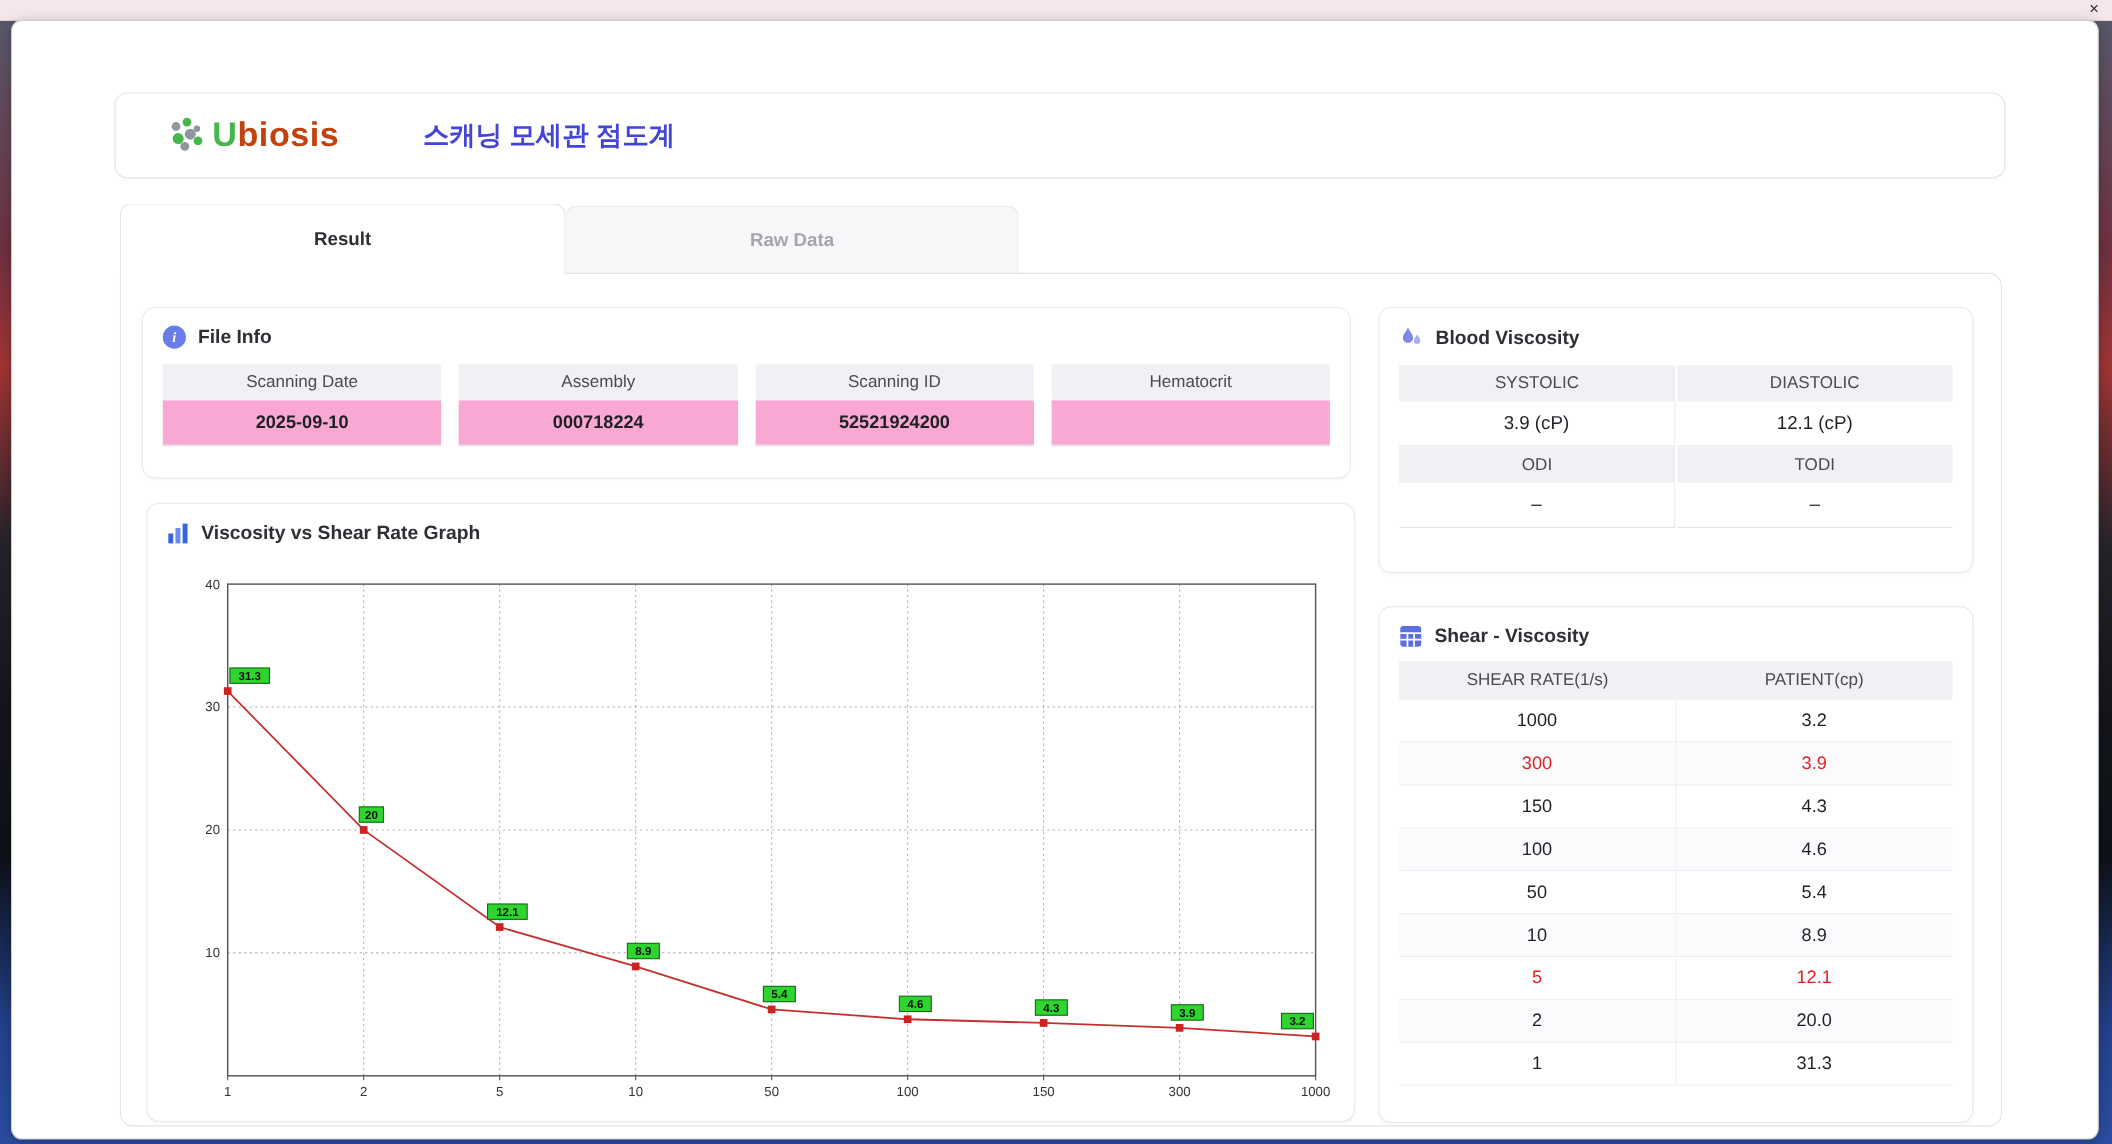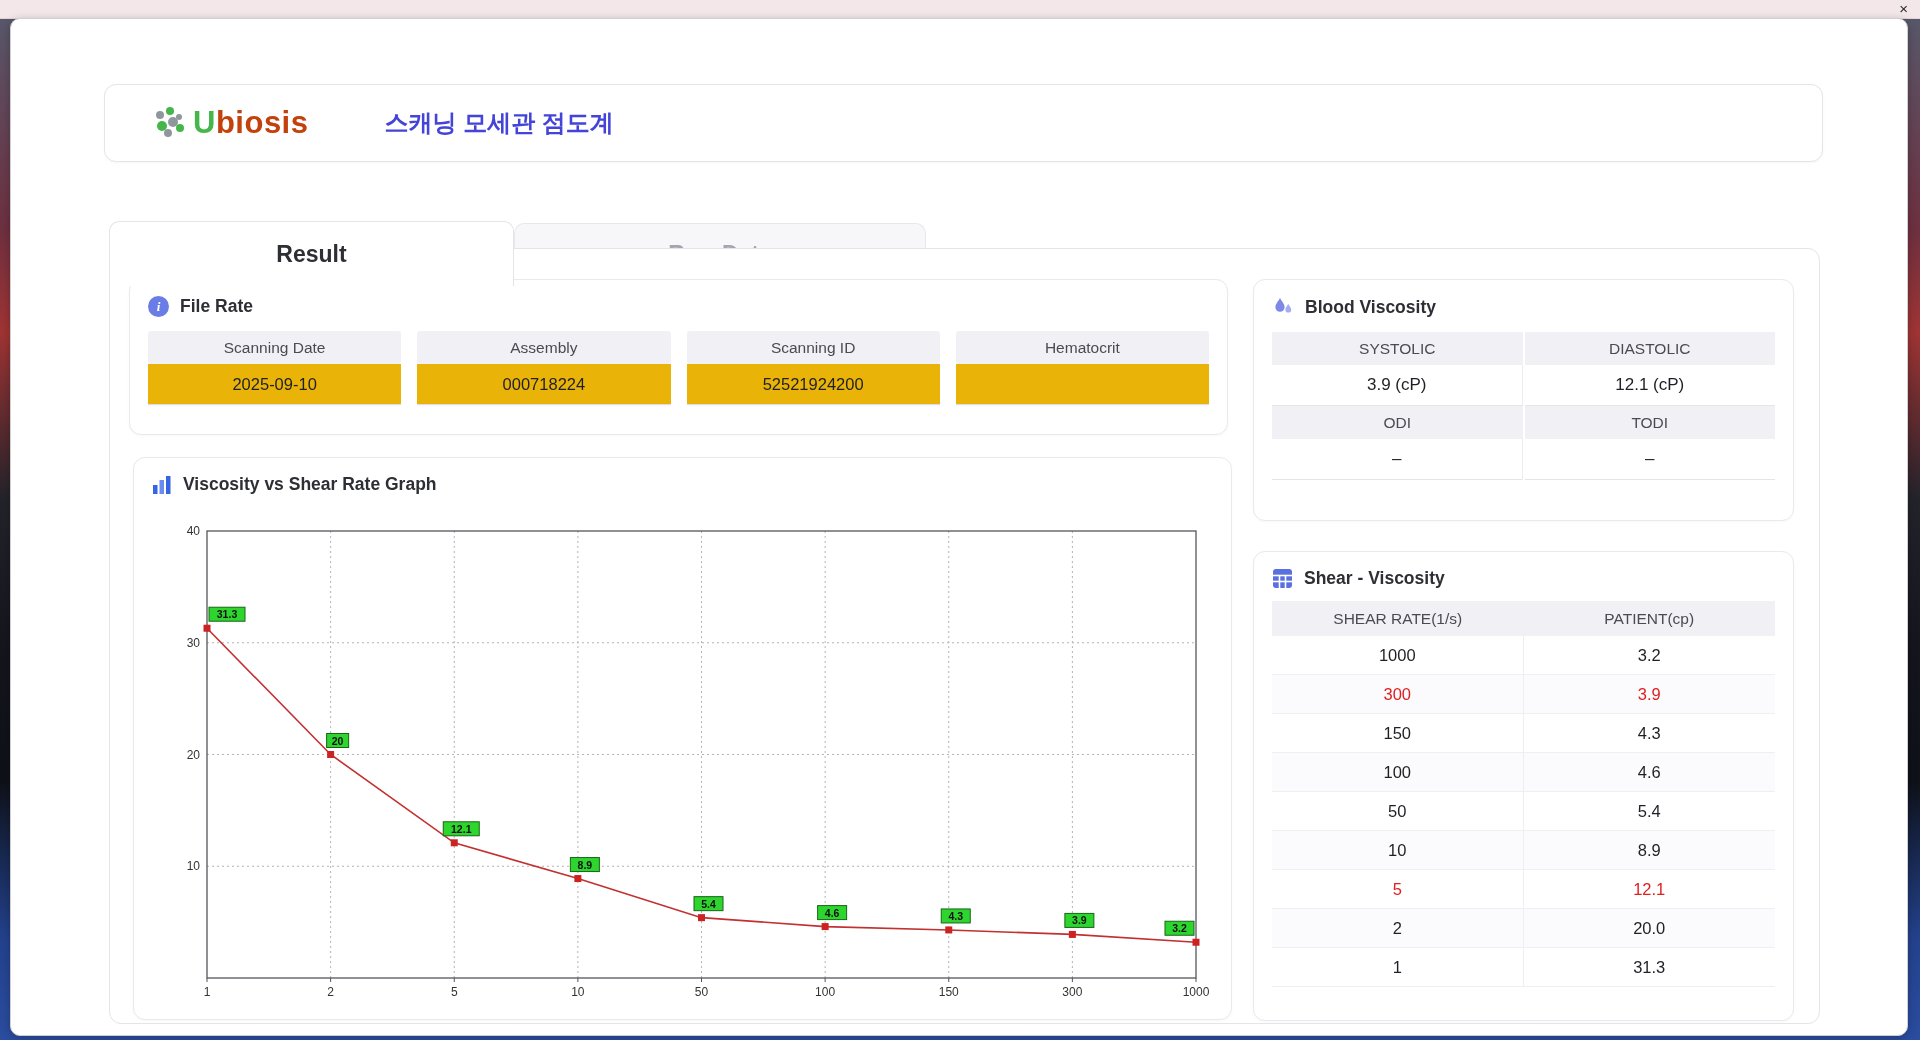--- a/index.html
+++ b/index.html
@@ -8,38 +8,38 @@
   .topbar{position:absolute;left:0;top:0;width:1920px;height:18px;background:#f3e7ea;border-bottom:1px solid #e2d4d8;}
   .close{position:absolute;right:12px;top:0;height:18px;line-height:17px;font-size:15px;color:#2b2b2b;cursor:pointer;}
   .window{position:absolute;left:10px;top:18px;width:1896px;height:1016px;background:#ffffff;border:1px solid #cfcfd4;border-radius:10px;box-shadow:0 2px 10px rgba(0,0,0,.25);}
   
   .header-card{position:absolute;left:93px;top:65px;width:1717px;height:76px;border:1px solid #e4e4e9;border-radius:12px;background:#fff;display:flex;align-items:center;box-shadow:0 1px 3px rgba(0,0,0,.03);}
   .logo{display:flex;align-items:center;gap:6px;margin-left:46px;}
   .logo-u{font-size:31px;font-weight:bold;color:#45b649;letter-spacing:.5px;}
   .logo-rest{font-size:31px;font-weight:600;color:#c2410c;letter-spacing:.5px;}
   .app-title{margin-left:76px;font-size:24px;font-weight:bold;color:#4444d8;}
   
-  .tab{position:absolute;display:flex;align-items:center;justify-content:center;font-size:23px;font-weight:bold;border-radius:10px 10px 0 0;cursor:pointer;margin-top:36px;}
+  .tab{position:absolute;display:flex;align-items:center;justify-content:center;font-size:17px;font-weight:bold;border-radius:10px 10px 0 0;cursor:pointer;}
   .tab-active{left:98px;top:166px;width:403px;height:64px;background:#fff;border:1px solid #e4e4e9;border-bottom:none;color:#2e2f35;z-index:3;}
   .tab-inactive{left:503px;top:168px;width:410px;height:61px;background:#f7f7f9;border:1px solid #e8e8ec;border-bottom:none;color:#a4a5ae;z-index:1;}
   .content-card{position:absolute;left:98px;top:229px;width:1709px;height:774px;background:#fff;border:1px solid #e4e4e9;border-radius:0 12px 12px 12px;z-index:2;}
   
   .card{position:absolute;background:#fff;border:1px solid #e9e9ee;border-radius:12px;box-shadow:0 1px 3px rgba(0,0,0,.03);}
   .card-title{display:flex;align-items:center;gap:11px;font-size:17.5px;font-weight:bold;color:#2e2f35;padding:16px 18px 0 18px;}
   .file-info{left:19px;top:30px;width:1097px;height:154px;}
   .graph-card{left:23px;top:208px;width:1097px;height:561px;}
   .blood-card{left:1143px;top:30px;width:539px;height:240px;}
   .shear-card{left:1143px;top:302px;width:539px;height:468px;}
   
   .info-icon{display:inline-flex;align-items:center;justify-content:center;width:21px;height:21px;border-radius:50%;background:#6a7de6;color:#fff;font-size:13px;font-weight:bold;font-family:"Liberation Serif",serif;font-style:italic;}
   .bar-icon,.drop-icon,.table-icon{flex:0 0 auto;}
   
   .fi-grid{display:grid;grid-template-columns:repeat(4,1fr);gap:16px;margin:14px 18px 0 18px;}
   .fi-col .th{height:33px;line-height:33px;text-align:center;background:#f1f1f5;color:#4a4b52;font-size:15.5px;border-radius:3px;}
-  .fi-col .td{height:40px;line-height:40px;text-align:center;color:#1f2025;font-size:16.5px;background:#eab308;border-bottom:1px solid #dedee4;box-shadow:0 1px 2px rgba(0,0,0,.04);}
+  .fi-col .td{height:40px;line-height:40px;text-align:center;color:#1f2025;font-size:16.5px;background:#f9a8d4;border-bottom:1px solid #dedee4;box-shadow:0 1px 2px rgba(0,0,0,.04);font-weight:bold;}
   
   .bv-table{margin:14px 18px 0 18px;}
   .bv-row{display:grid;grid-template-columns:1fr 1fr;gap:2px;}
   .bv-row .th{height:33px;line-height:33px;text-align:center;background:#f1f1f5;color:#4a4b52;font-size:15.5px;}
   .bv-row .td{height:40px;line-height:40px;text-align:center;color:#1f2025;font-size:17px;border-bottom:1px solid #e4e4ea;}
   .bv-row.td-row .td:first-child{border-right:1px solid #ececf1;}
   
   .sv-table{margin:12px 18px 0 18px;}
   .sv-row{display:grid;grid-template-columns:1fr 1fr;}
   .sv-row .th{height:35px;line-height:35px;text-align:center;background:#f1f1f5;color:#4a4b52;font-size:15.5px;font-weight:500;}
@@ -80,21 +80,21 @@
   </div>
 
   <div class="tab tab-active">Result</div>
   <div class="tab tab-inactive">Raw Data</div>
 
   <div class="content-card">
 
     <div class="card file-info">
       <div class="card-title">
         <span class="info-icon">i</span>
-        <span>File Rate</span>
+        <span>File Info</span>
       </div>
       <div class="fi-grid">
           <div class="fi-col">
        <div class="th">Scanning Date</div>
        <div class="td">2025-09-10</div>
      </div>
           <div class="fi-col">
        <div class="th">Assembly</div>
        <div class="td">000718224</div>
      </div>

